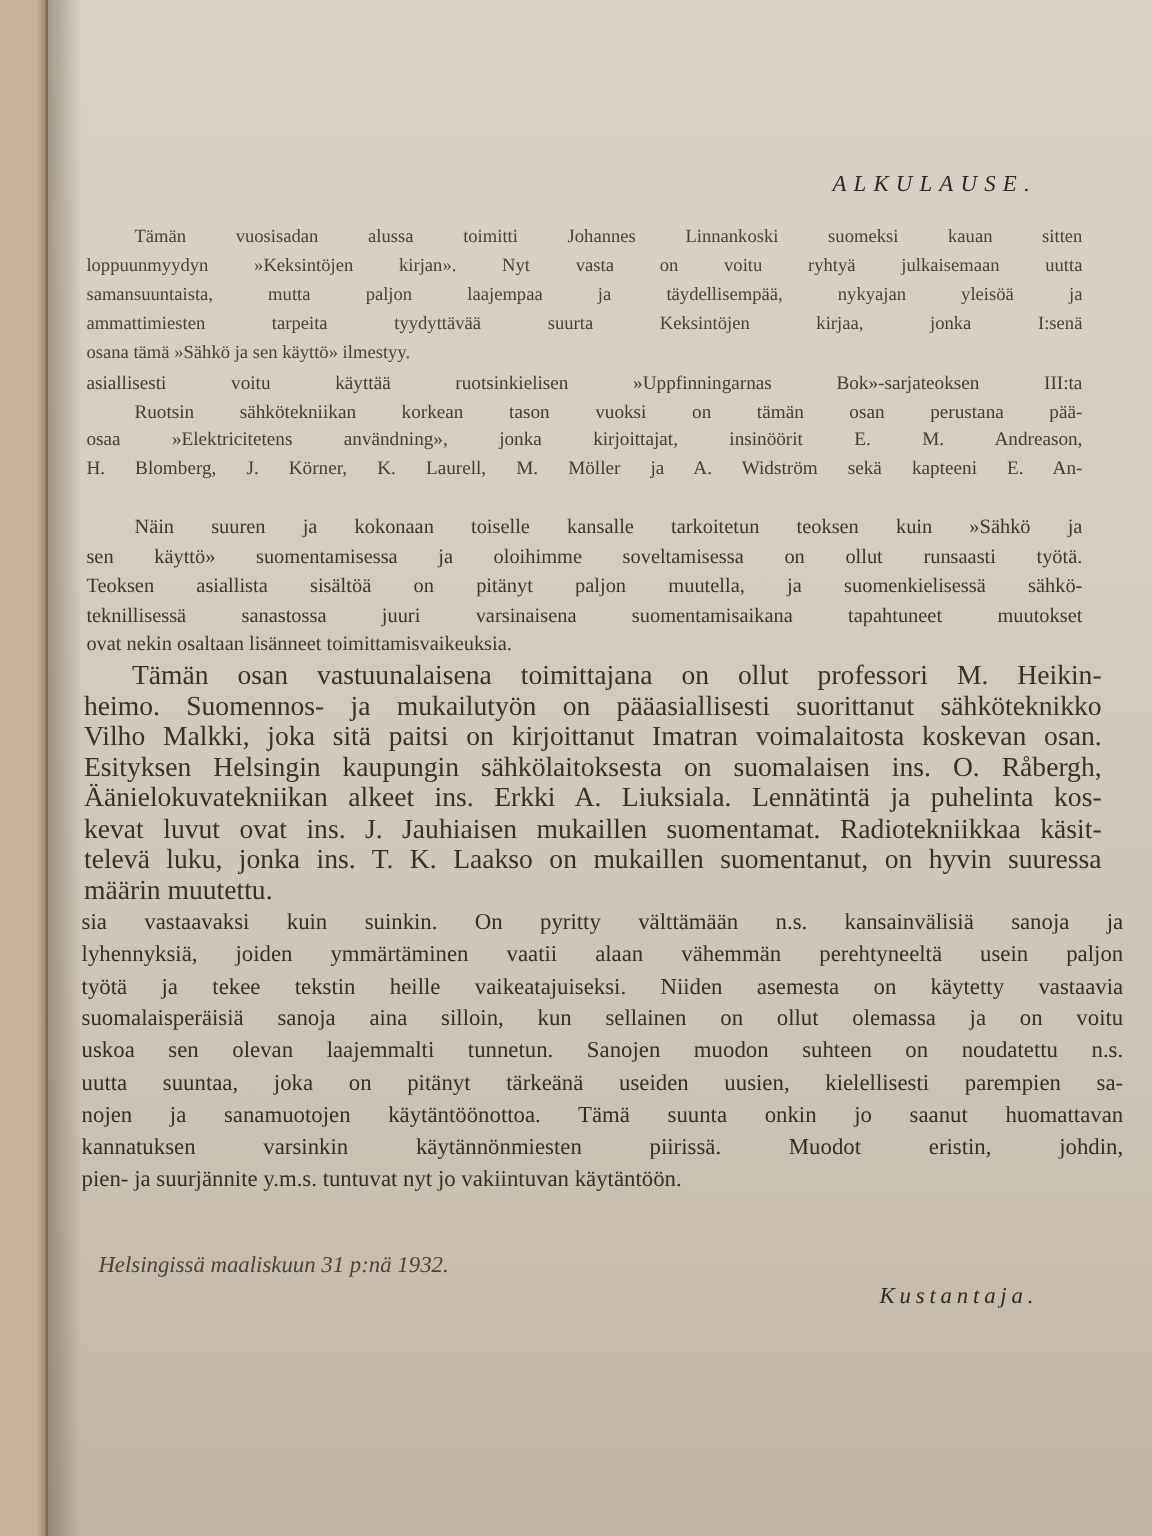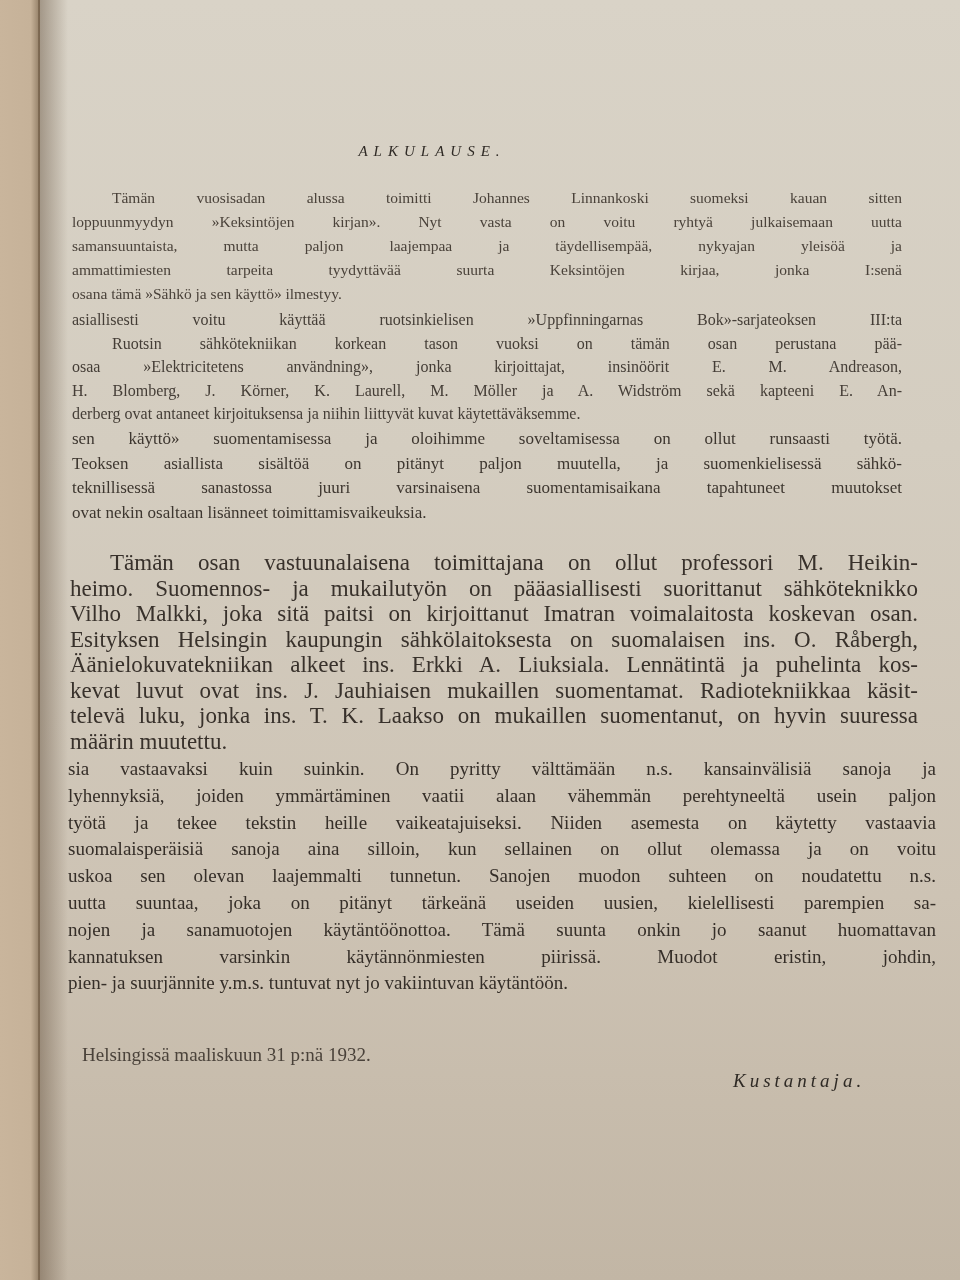--- a/index.html
+++ b/index.html
@@ -14,40 +14,40 @@
   }
   .page {
     position: absolute; left: 40px; top: 0; width: 920px; height: 1280px;
     background: linear-gradient(180deg, #d9d3c7 0%, #d4cdc0 35%, #cdc3b4 70%, #c2b6a5 100%);
   }
   .gutter-shadow {
     position: absolute; left: 38px; top: 0; width: 30px; height: 1280px;
     background: linear-gradient(90deg, rgba(90,70,50,0.45), rgba(90,70,50,0));
   }
   .title {
-    position: absolute; top: 143px; left: 0; width: 864px; text-align: center;
+    position: absolute; top: 143px; left: 0; width: 864px; text-align: right;
     font-family: "Liberation Serif", serif; font-style: italic;
-    font-size: 15px; letter-spacing: 6px; color: #2f2a25;
+    font-size: 19px; letter-spacing: 6px; color: #2f2a25;
   }
   .body-text {
     position: absolute; left: 72px; width: 830px;
     font-family: "Liberation Serif", serif; 
     color: #3a332c;
   }
   .line { white-space: nowrap; display: block; text-align: justify; text-align-last: justify; }
   .line.last { text-align-last: left; }
   .indent { padding-left: 40px; }
   .signature {
     position: absolute; top: 1070px; left: 733px;
     font-family: "Liberation Serif", serif; font-style: italic;
     font-size: 19px; letter-spacing: 4px; color: #2f2a25; text-align: right;
   }
   .place-date {
     position: absolute; top: 1044px; left: 82px;
-    font-family: "Liberation Serif", serif; 
+    font-family: "Liberation Serif", serif; font-style: italic;
     font-size: 19px; color: #4a423a;
   }
 </style>
 </head>
 <body>
 
 <div class="left-page"></div>
 <div class="page"></div>
 <div class="gutter-shadow"></div>
 
@@ -59,24 +59,24 @@
   <span class="line">samansuuntaista, mutta paljon laajempaa ja täydellisempää, nykyajan yleisöä ja</span>
   <span class="line">ammattimiesten tarpeita tyydyttävää suurta Keksintöjen kirjaa, jonka I:senä</span>
   <span class="line last">osana tämä »Sähkö ja sen käyttö» ilmestyy.</span>
 </div>
 
 <div class="body-text" style="top:308px;font-size:16px;line-height:23.5px;color:#443d36;">
   <span class="line">asiallisesti voitu käyttää ruotsinkielisen »Uppfinningarnas Bok»-sarjateoksen III:ta</span>
   <span class="line indent">Ruotsin sähkötekniikan korkean tason vuoksi on tämän osan perustana pää-</span>
   <span class="line">osaa »Elektricitetens användning», jonka kirjoittajat, insinöörit E. M. Andreason,</span>
   <span class="line">H. Blomberg, J. Körner, K. Laurell, M. Möller ja A. Widström sekä kapteeni E. An-</span>
-  <span class="line last">derberg ovat antaneet kirjoituksensa ja niihin liittyvät kuvat käytettäväksemme.</span>
 </div>
 
 <div class="body-text" style="top:427px;font-size:17px;line-height:24.5px;color:#3d362f;">
+  <span class="line indent">Näin suuren ja kokonaan toiselle kansalle tarkoitetun teoksen kuin »Sähkö ja</span>
   <span class="line">sen käyttö» suomentamisessa ja oloihimme soveltamisessa on ollut runsaasti työtä.</span>
   <span class="line">Teoksen asiallista sisältöä on pitänyt paljon muutella, ja suomenkielisessä sähkö-</span>
   <span class="line">teknillisessä sanastossa juuri varsinaisena suomentamisaikana tapahtuneet muutokset</span>
   <span class="line last">ovat nekin osaltaan lisänneet toimittamisvaikeuksia.</span>
 </div>
 
 <div class="body-text" style="top:550px;left:70px;width:848px;font-size:23px;line-height:25.5px;color:#38312b;">
   <span class="line indent">Tämän osan vastuunalaisena toimittajana on ollut professori M. Heikin-</span>
   <span class="line">heimo. Suomennos- ja mukailutyön on pääasiallisesti suorittanut sähköteknikko</span>
   <span class="line">Vilho Malkki, joka sitä paitsi on kirjoittanut Imatran voimalaitosta koskevan osan.</span>

